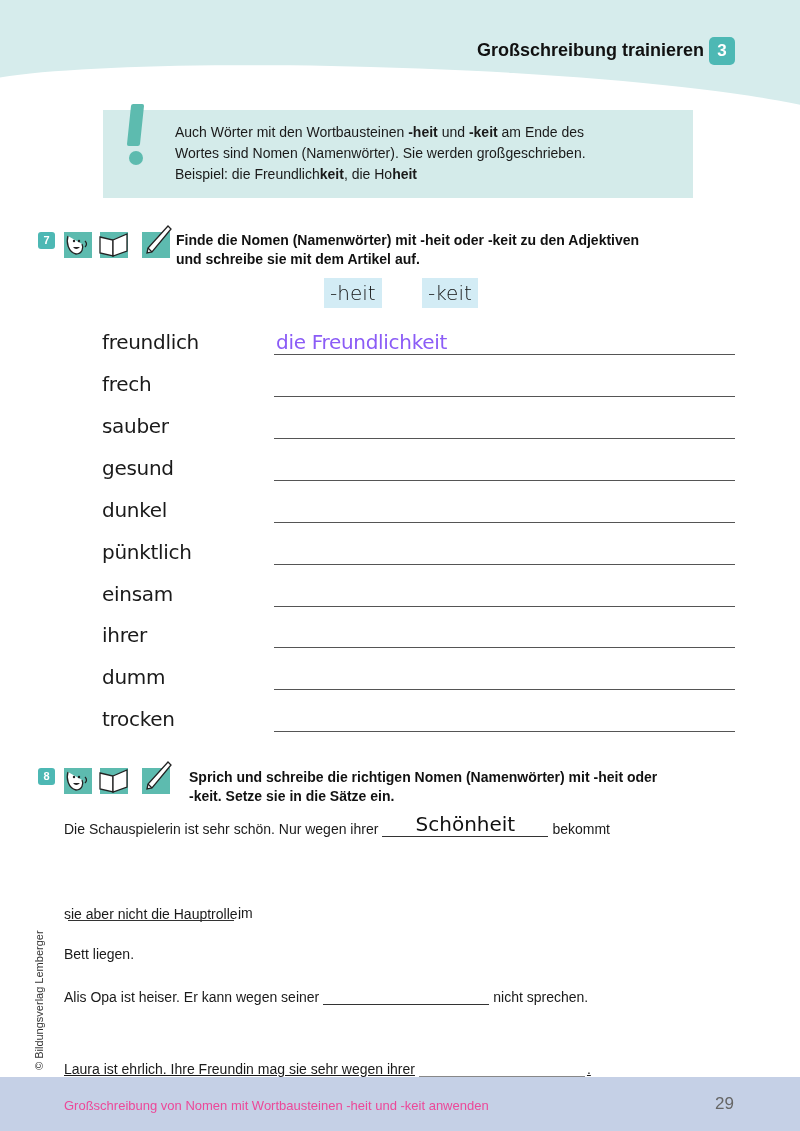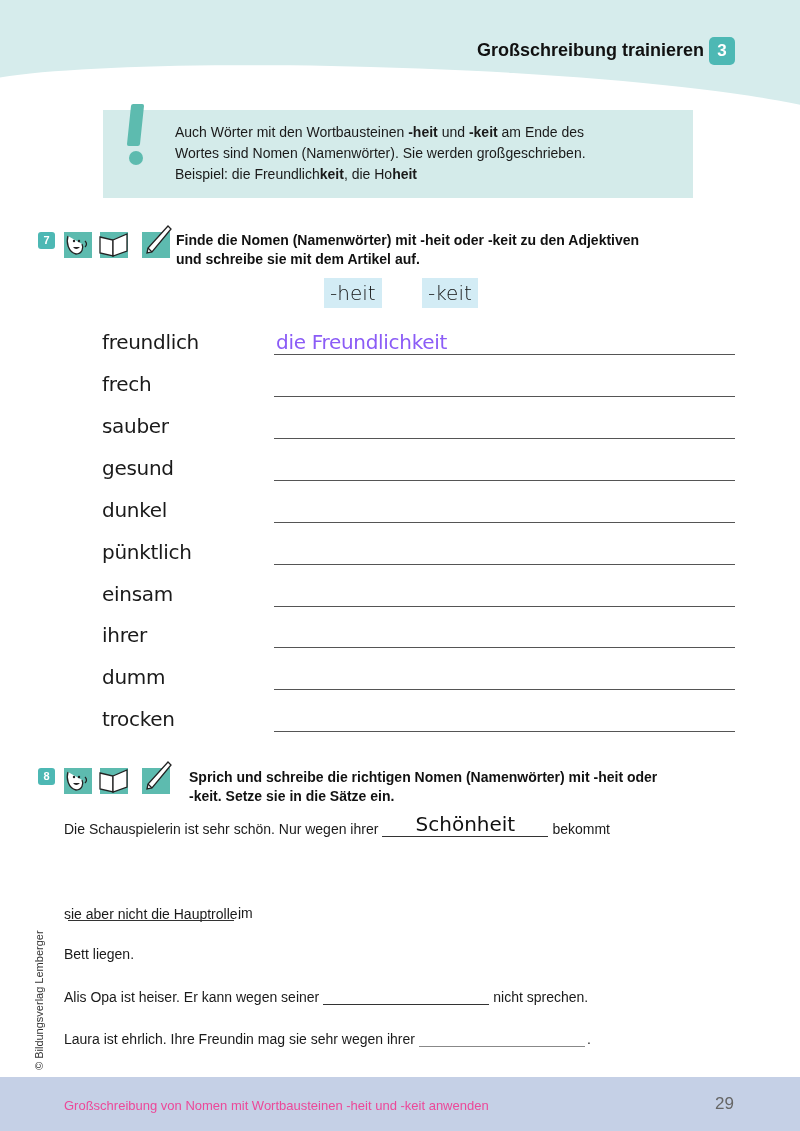--- a/index.html
+++ b/index.html
@@ -251,21 +251,21 @@
 <div class="sent" style="top:946px;">Bett liegen.</div>
 
 <div class="sent" style="top:987px;">
   <span>Alis Opa ist heiser. Er kann wegen seiner</span>
   <span class="blank" style="width:166px;">
       <span class="blank-answer"></span>
     </span>
   <span>nicht sprechen.</span>
 </div>
 
-<div class="sent" style="top:1029px;">
+<div class="sent" style="top:1059px;text-decoration:underline;">
   <span>Laura ist ehrlich. Ihre Freundin mag sie sehr wegen ihrer</span>
   <span class="blank" style="width:166px; border-bottom-color:#888;">
       <span class="blank-answer"></span>
     </span>
   <span style="margin-left:-2px;">.</span>
 </div>
 
 <div class="copyright">© Bildungsverlag Lemberger</div>
 
 <div class="footer"></div>

